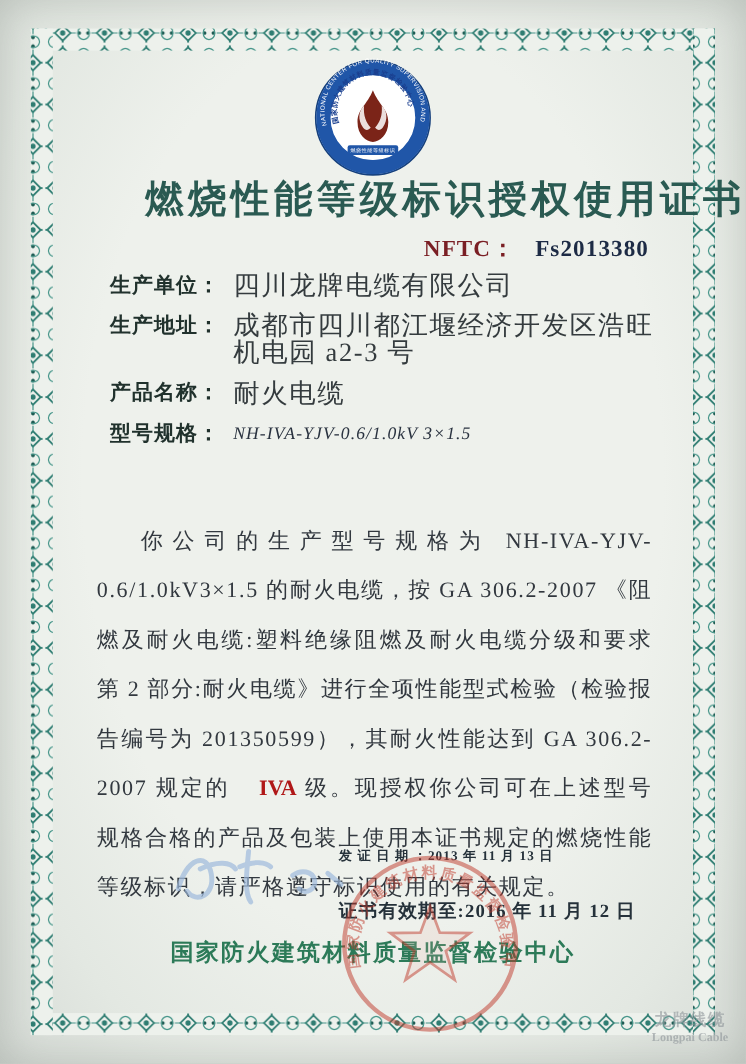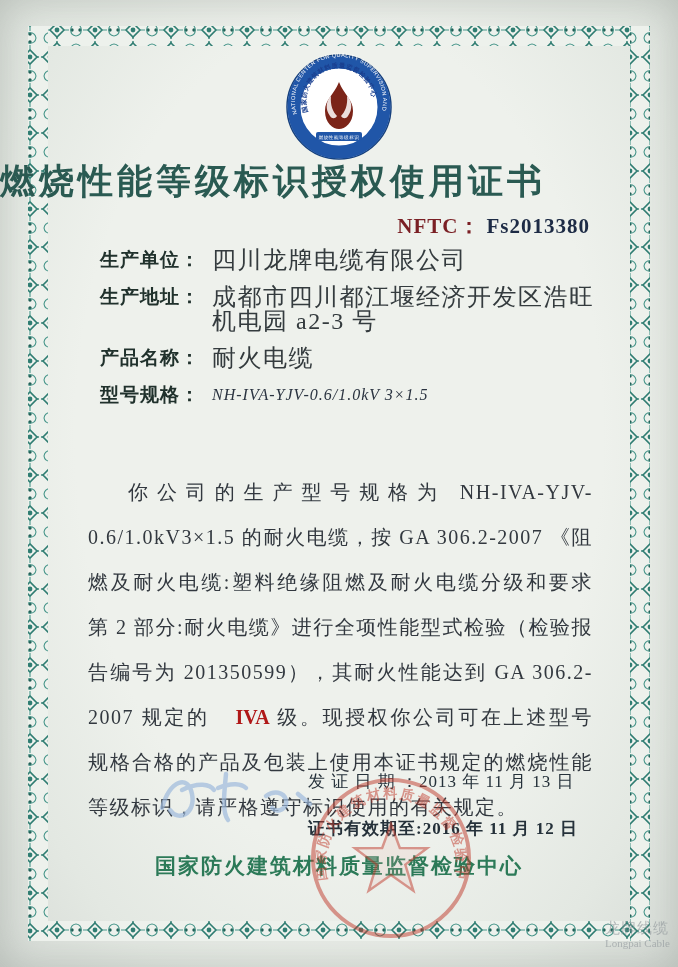--- a/index.html
+++ b/index.html
@@ -9,69 +9,69 @@
     margin:0 auto;
     background:radial-gradient(ellipse at 50% 45%, #eef1ec 55%, #e3e8e2 80%, #d6dbd6 100%);
     overflow:hidden;
     font-family:"Liberation Serif", serif;
     box-shadow:inset 0 0 40px rgba(120,130,120,.35);
   }
   .border-svg{position:absolute;left:0;top:0;}
   .logo-wrap{position:absolute;left:284px;top:52px;width:110px;height:110px;}
   .title{
     position:absolute;left:0;top:158px;width:100%;
-    text-align:left;margin:0;
+    text-align:right;margin:0;
     font-size:35px;font-weight:bold;letter-spacing:4px;
     color:#2a5a52;
   }
   .cert-no{
     position:absolute;top:212px;right:88px;
     font-size:21px;font-weight:bold;color:#1d2b45;letter-spacing:1px;
   }
-  .cert-no .nftc{color:#7a1f24;margin-right:6px;}
+  .cert-no .nftc{color:#7a1f24;margin-right:18px;}
   .fields{position:absolute;left:90px;top:248px;width:505px;margin-left:10px;}
   .field-row{display:flex;align-items:flex-start;margin-bottom:13px;line-height:24px;}
   .field-label{
     flex:0 0 112px;font-weight:bold;font-size:19px;color:#20312c;letter-spacing:1px;
   }
   .field-value{
     flex:1;font-size:24px;color:#343b3e;letter-spacing:1.5px;
   }
   .field-value.spec{font-size:16px;color:#2a3340;letter-spacing:1px;font-style:italic;}
   .body-text{
     position:absolute;left:88px;top:470px;width:505px;margin:0;
     font-size:20px;line-height:45px;color:#32383f;
     text-align:justify;text-indent:2em;letter-spacing:1.5px;
   }
   .body-text .grade{color:#b01818;font-weight:bold;letter-spacing:0;margin-left:26px;}
   .footer-issue{
     position:absolute;left:308px;top:770px;
-    font-size:17px;font-weight:normal;color:#25313a;letter-spacing:1px;
+    font-size:12px;font-weight:bold;color:#25313a;letter-spacing:1px;
   }
   .footer-valid{
     position:absolute;left:308px;top:817px;
     font-size:17px;font-weight:bold;color:#25313a;letter-spacing:1px;
   }
   .footer-signer{
     position:absolute;left:95px;top:822px;
     font-size:18px;font-weight:bold;color:#20312c;letter-spacing:2px;
   }
   .signer-line{
     display:inline-block;width:135px;height:1px;
     border-bottom:2px solid #3a4248;vertical-align:-3px;margin-left:4px;
   }
   .org-name{
     position:absolute;left:0;top:852px;width:100%;text-align:center;
     font-size:21px;font-weight:bold;color:#2c7a58;letter-spacing:2px;
   }
   .stamp{position:absolute;left:305px;top:772px;width:172px;height:172px;opacity:.5;pointer-events:none;}
   .signature{position:absolute;left:148px;top:760px;width:180px;height:80px;opacity:.75;}
   .watermark{
-    position:absolute;right:8px;bottom:16px;text-align:left;
-    color:rgba(140,146,152,.6);line-height:15px;
+    position:absolute;right:16px;bottom:16px;text-align:center;
+    color:rgba(140,146,152,.6);line-height:15px;font-weight:bold;
   }
   .watermark .wm1{font-size:15px;letter-spacing:1px;}
   .watermark .wm2{font-size:11px;}
 </style>
 </head>
 <body>
 
 <div class="page">
 
   <svg class="border-svg" width="678" height="967" aria-hidden="true">

